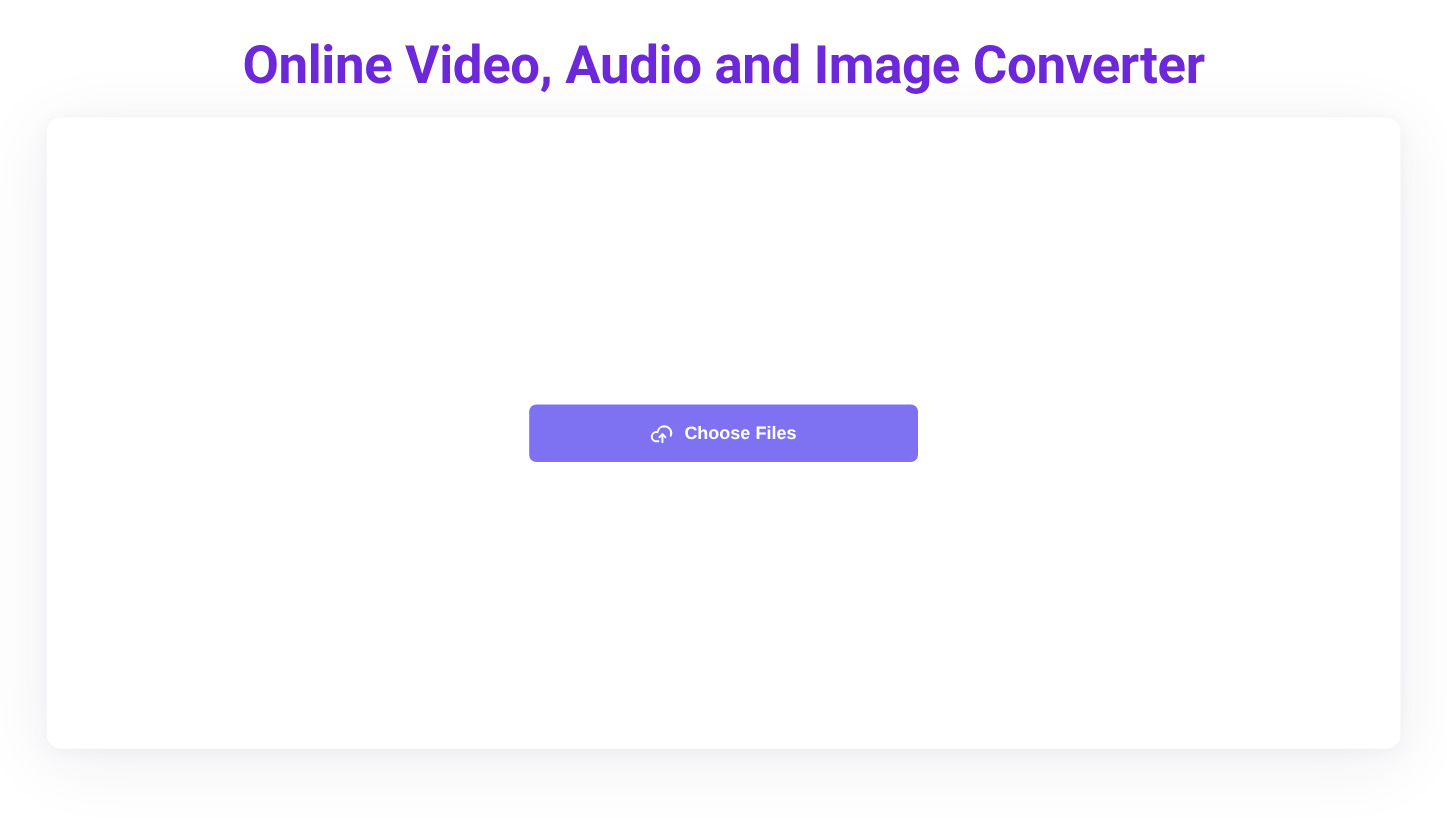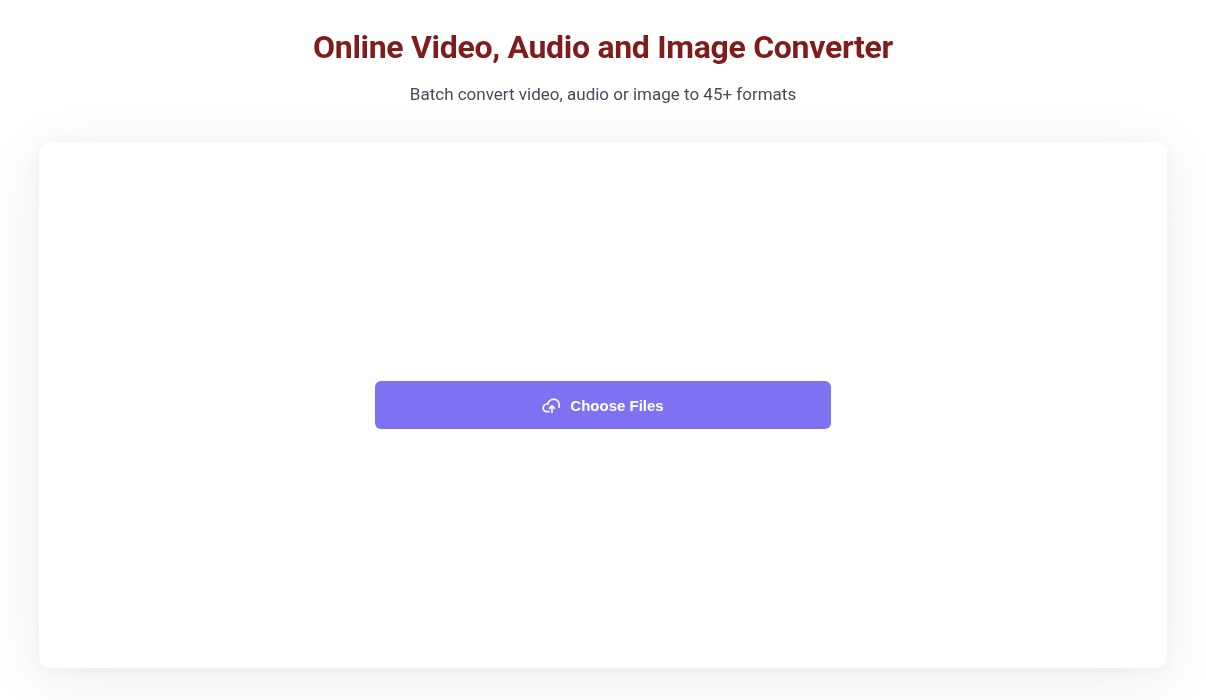--- a/index.html
+++ b/index.html
@@ -19,23 +19,23 @@
     .page-container {
       width: 100%;
       height: 100%;
       display: flex;
       flex-direction: column;
       align-items: center;
       padding-top: 28px;
     }
     
     .page-title {
-      font-size: 32px;
+      font-size: 44px;
       font-weight: 700;
-      color: #7f1d1d;
+      color: #6d28d9;
       text-align: center;
       margin-bottom: 18px;
       letter-spacing: -0.3px;
     }
     
     .page-subtitle {
       font-size: 17px;
       color: #4a4a5e;
       text-align: center;
       margin-bottom: 38px;
@@ -49,21 +49,21 @@
       border-radius: 12px;
       box-shadow: 0 10px 60px rgba(40, 40, 90, 0.08), 0 2px 15px rgba(40, 40, 90, 0.04);
       display: flex;
       flex-direction: column;
       align-items: center;
       justify-content: center;
       position: relative;
     }
     
     .choose-files-btn {
-      width: 456px;
+      width: 324px;
       height: 48px;
       background: #7e72f2;
       border: none;
       border-radius: 6px;
       color: #ffffff;
       font-size: 15px;
       font-weight: 600;
       cursor: pointer;
       display: flex;
       align-items: center;
@@ -93,21 +93,20 @@
       cursor: pointer;
     }
   </style>
 </head>
 <body>
 
 <div class="page-container">
 
   <h1 class="page-title">Online Video, Audio and Image Converter</h1>
 
-  <p class="page-subtitle">Batch convert video, audio or image to 45+ formats</p>
 
   <div class="upload-card">
 
     <button class="choose-files-btn">
       <span class="upload-icon">
         <svg width="20" height="20" viewBox="0 0 24 24" fill="none" stroke="#ffffff" stroke-width="2" stroke-linecap="round" stroke-linejoin="round">
           <path d="M20.4 14.5A7 7 0 0 0 14 5a7 7 0 0 0-6.9 6A4.5 4.5 0 0 0 5 20h3"></path>
           <path d="M12 13v8"></path>
           <path d="M9 16l3-3 3 3"></path>
         </svg>

